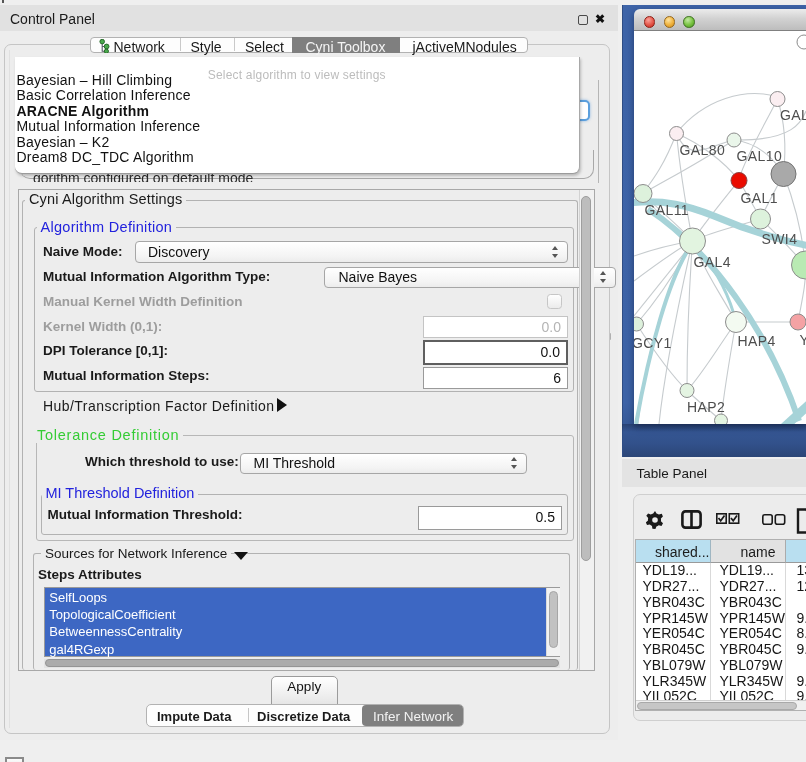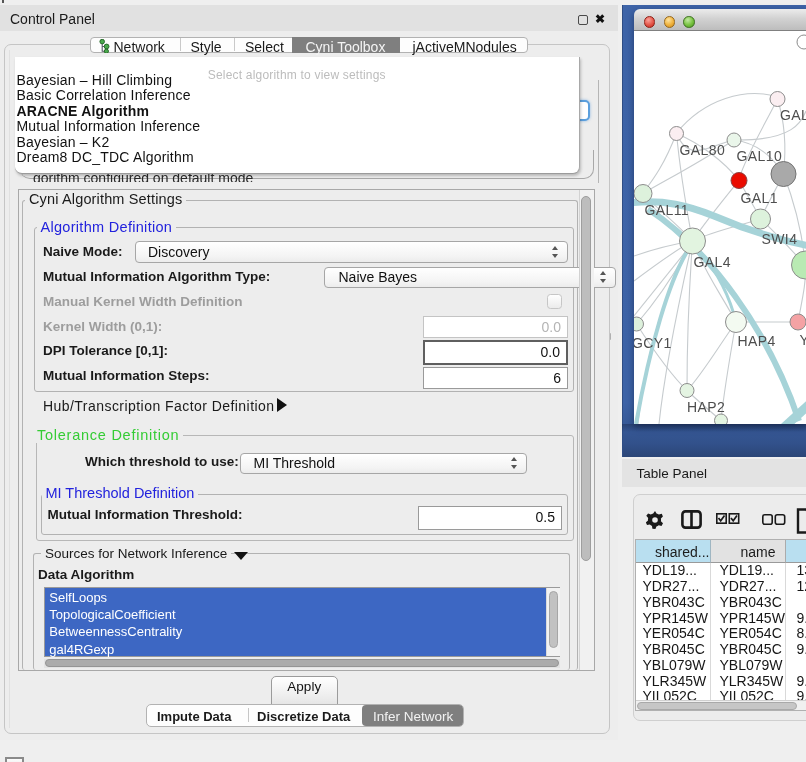--- a/index.html
+++ b/index.html
@@ -100,21 +100,21 @@
 
   <div class="abs gbox" style="left:40.5px;top:493.5px;width:527px;height:41px;"></div>
   <div class="abs b13" style="left:47.5px;top:506.5px;">Mutual Information Threshold:</div>
   <div class="abs gtitle" style="left:41.5px;top:485px;color:#2222dd;">MI Threshold Definition</div>
   <div class="abs tf" style="left:418px;top:506px;width:143.5px;height:23.5px;border:1px solid #9a9a9a;line-height:21px;">0.5</div>
 
   <div class="abs gbox" style="left:33px;top:552.5px;width:537px;height:117px;border-bottom:none;"></div>
   <div class="abs gtitle" style="left:41px;top:545.5px;color:#1a1a1a;font-size:13.5px;">Sources for Network Inference</div>
   <div class="abs" style="left:234px;top:551.5px;width:0;height:0;border-top:8px solid #111;border-left:7.5px solid transparent;border-right:7.5px solid transparent;"></div>
 
-  <div class="abs b13" style="left:38px;top:566.5px;">Data Algorithm</div>
+  <div class="abs b13" style="left:38px;top:566.5px;">Steps Attributes</div>
 
   <div class="abs" style="left:44.3px;top:586.5px;width:516px;height:70.5px;border:1px solid #9a9a9a;background:#fff;box-sizing:border-box;padding-left:12px;">
     <div class="abs" style="left:0;top:0;width:501px;height:68.5px;background:#3d67c3;"></div>
     <div class="abs" style="left:4px;top:1.8px;font-size:13px;line-height:17.1px;color:#fff;white-space:nowrap;">SelfLoops<br>TopologicalCoefficient<br>BetweennessCentrality<br>gal4RGexp</div>
     <div class="abs" style="left:501px;top:0;width:13.5px;height:68.5px;background:#f2f2f2;border-left:1px solid #dadada;box-sizing:border-box;"></div>
     <div class="abs" style="left:503.5px;top:3px;width:9px;height:57px;background:#c2c2c2;border:1px solid #a6a6a6;border-radius:5px;box-sizing:border-box;"></div>
   </div>
 
   <div class="abs" style="left:44.3px;top:658.5px;width:516px;height:9px;background:#e3e3e3;"></div>
   <div class="abs" style="left:45px;top:659.3px;width:514px;height:7.5px;background:#ababab;border:1px solid #949494;border-radius:4px;box-sizing:border-box;"></div>

